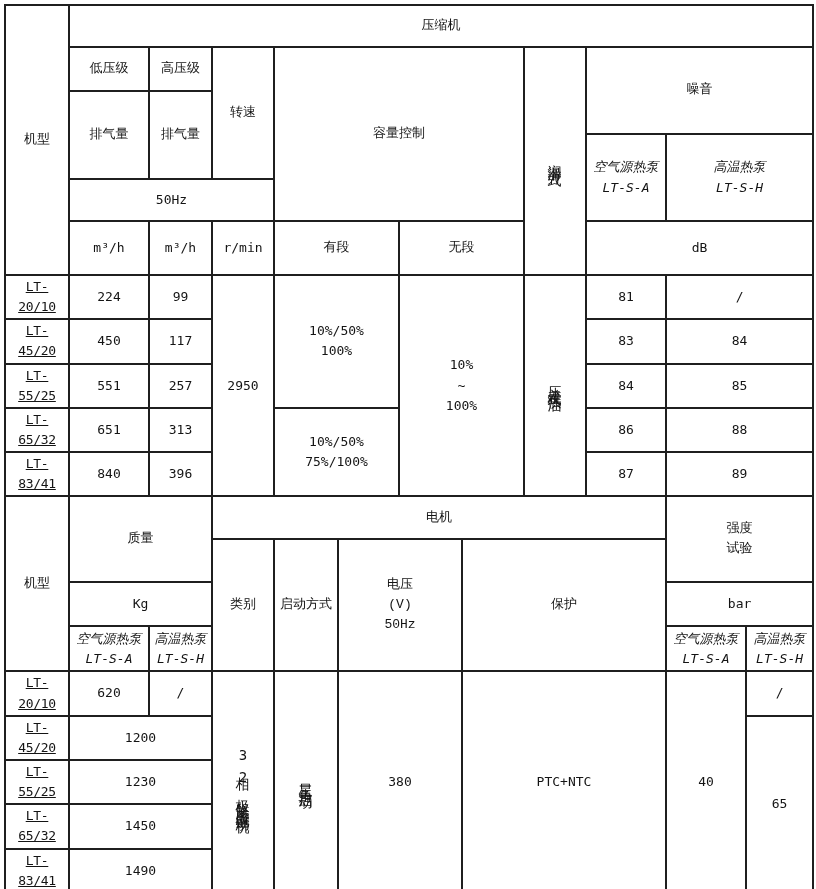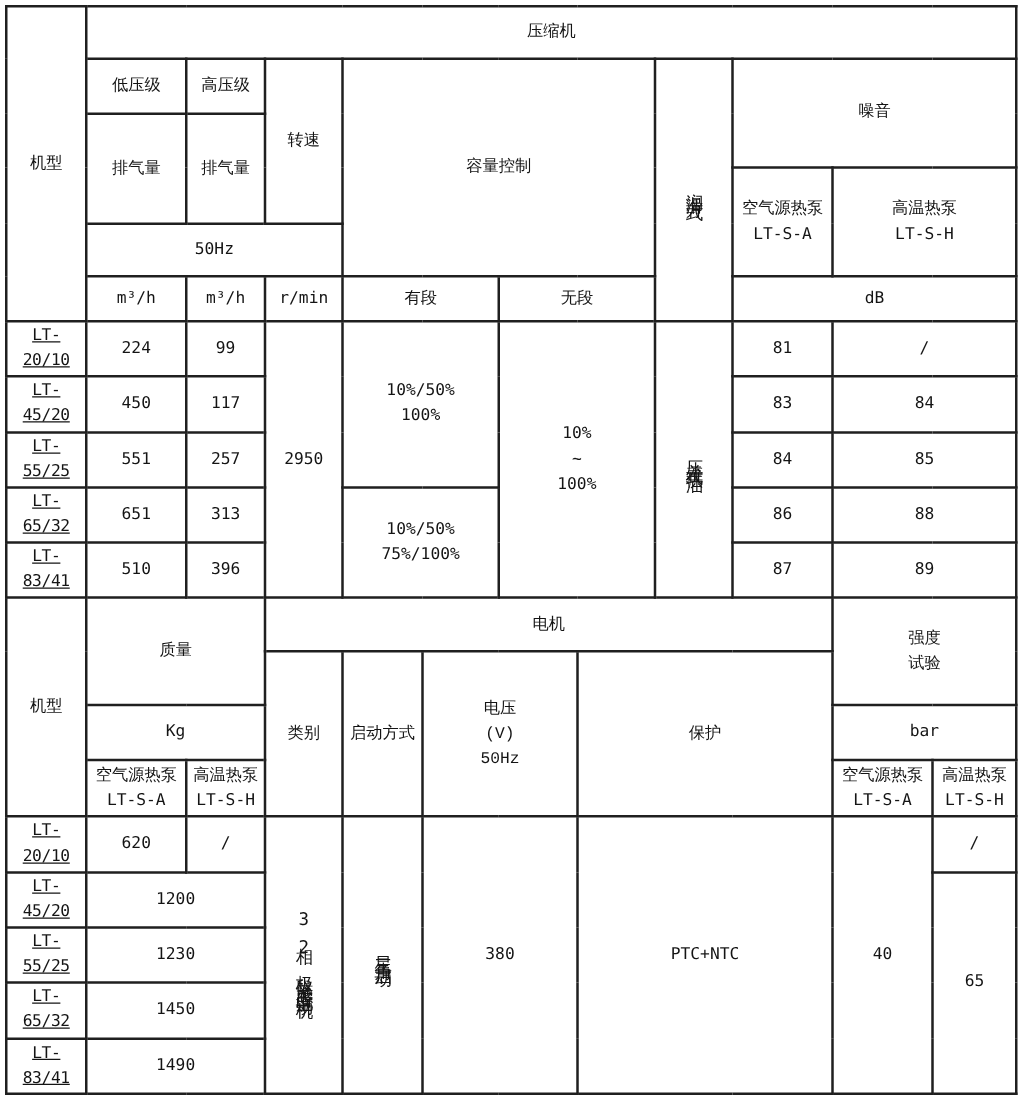--- a/index.html
+++ b/index.html
@@ -43,21 +43,21 @@
   }
   span.vert {
     display: inline-block;
     writing-mode: vertical-rl;
     text-orientation: upright;
     letter-spacing: 3px;
     line-height: 1.15;
     font-size: 14px;
     white-space: normal;
   }
-  td.small2line { font-size: 13px; line-height: 1.5; }
+  td.small2line { font-size: 13px; line-height: 1.5; font-style: italic; }
 </style>
 </head>
 <body>
 
 <div class="page">
 <table class="spec">
   <colgroup>
     <col style="width:64px">
         <col style="width:80px">
         <col style="width:63px">
@@ -91,21 +91,21 @@
   </tr>
   <tr style="height:45px">
     <td class="small2line" rowspan="2">空气源热泵
 LT-S-A</td>
     <td class="small2line" colspan="2" rowspan="2">高温热泵
 LT-S-H</td>
   </tr>
   <tr style="height:42px">
     <td colspan="3">50Hz</td>
   </tr>
-  <tr style="height:36px">
+  <tr style="height:54px">
     <td>m³/h</td>
     <td>m³/h</td>
     <td>r/min</td>
     <td class="cn" colspan="2">有段</td>
     <td class="cn" colspan="2">无段</td>
     <td colspan="3">dB</td>
   </tr>
 
   <tr style="height:44px">
     <td class="model">LT-20/10</td>
@@ -139,21 +139,21 @@
     <td class="model">LT-65/32</td>
     <td>651</td>
     <td>313</td>
     <td colspan="2" rowspan="2">10%/50%
 75%/100%</td>
     <td>86</td>
     <td colspan="2">88</td>
   </tr>
   <tr style="height:44px">
     <td class="model">LT-83/41</td>
-    <td>510</td>
+    <td>840</td>
     <td>396</td>
     <td>87</td>
     <td colspan="2">89</td>
   </tr>
 
   <tr style="height:43px">
     <td class="cn" rowspan="4">机型</td>
     <td class="cn" colspan="2" rowspan="2">质量</td>
     <td class="cn" colspan="7">电机</td>
     <td class="cn" colspan="2" rowspan="2">强度

